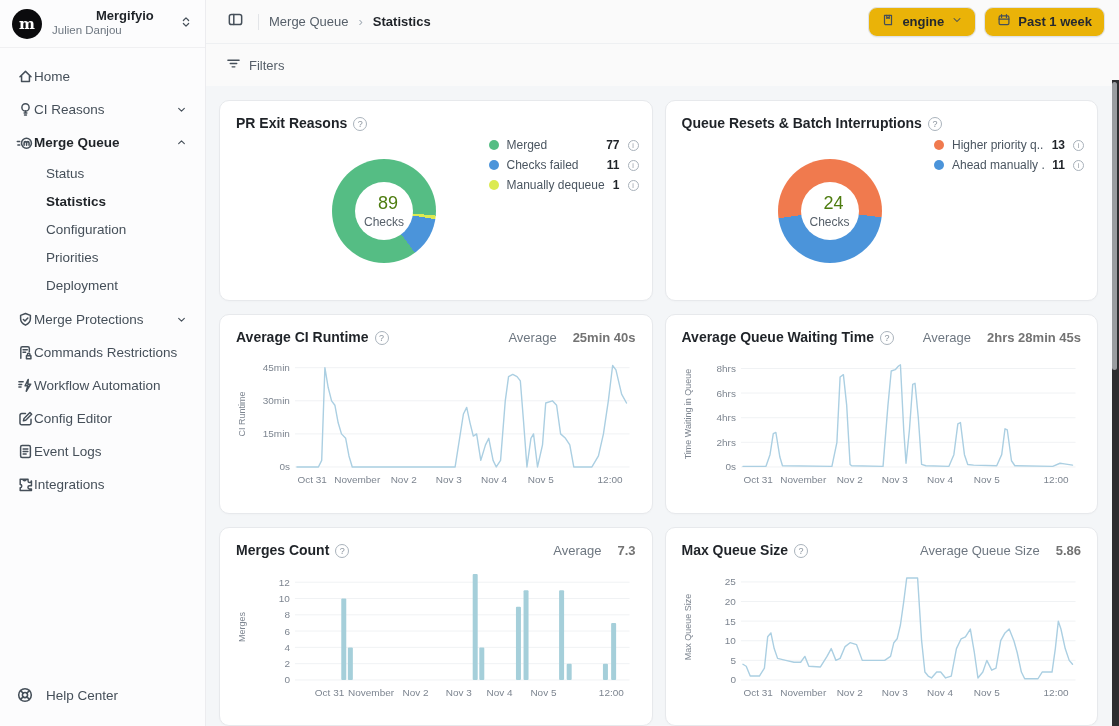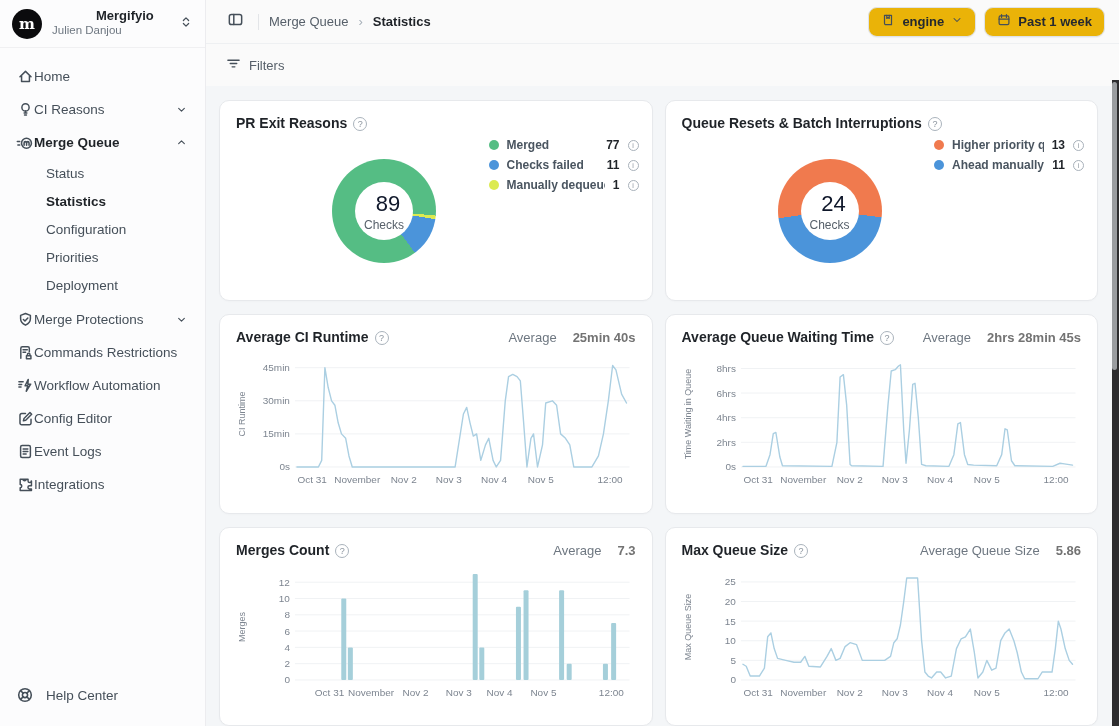--- a/index.html
+++ b/index.html
@@ -44,26 +44,26 @@
   .card-title { font-size:14px; font-weight:700; color:#1f2328; }
   .help-q { width:14px; height:14px; border-radius:50%; border:1px solid #aab3bc; color:#8b949e; font-size:9px; display:flex; align-items:center; justify-content:center; cursor:pointer; }
   .card-avg { margin-left:auto; font-size:13px; color:#6e7781; }
   .card-avg b { color:#737373; font-weight:700; margin-left:16px; }
 
   
   .donut-wrap { position:absolute; left:112px; top:58px; width:104px; height:104px; }
   .donut { width:104px; height:104px; border-radius:50%; position:relative; }
   .donut::after { content:""; position:absolute; inset:23px; background:#fff; border-radius:50%; }
   .donut-center { position:absolute; inset:0; display:flex; flex-direction:column; align-items:center; justify-content:center; z-index:2; }
-  .donut-val { font-size:22px; color:#0f172a;margin-left:8px; }
+  .donut-val { font-size:18px; color:#4d7c0f;margin-left:8px; }
   .donut-lbl { font-size:12px; color:#57606a; margin-top:1px; }
   .legend { position:absolute; top:34px; right:13px; width:150px; }
   .legend-row { display:flex; align-items:center; gap:8px; height:20px; cursor:pointer; }
   .dot { width:10px; height:10px; border-radius:50%; flex:none; }
-  .legend-label { flex:1; font-size:12px; color:#4a5560; white-space:nowrap; overflow:hidden;font-weight:bold; }
+  .legend-label { flex:1; font-size:12px; color:#4a5560; white-space:nowrap; overflow:hidden; }
   .legend-val { font-size:12px; font-weight:700; color:#1f2328; }
   .legend-info { width:11px; height:11px; border-radius:50%; border:1px solid #a8b1ba; color:#8b949e; font-size:7px; display:flex; align-items:center; justify-content:center; cursor:pointer; }
 
   .chart-box { margin-top:4px; }
   .chart-box svg { display:block; }
 
   
   .scroll-rail { position:absolute; right:0; top:80px; bottom:0; width:7px; background:#2d2d2f; z-index:5; }
   .scroll-thumb { position:absolute; top:2px; left:0; width:5px; height:288px; background:#9a9da0; border-radius:3px; cursor:pointer; }
 </style>

